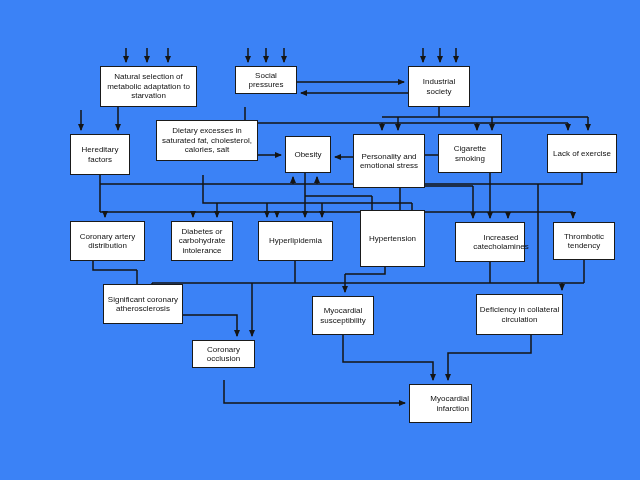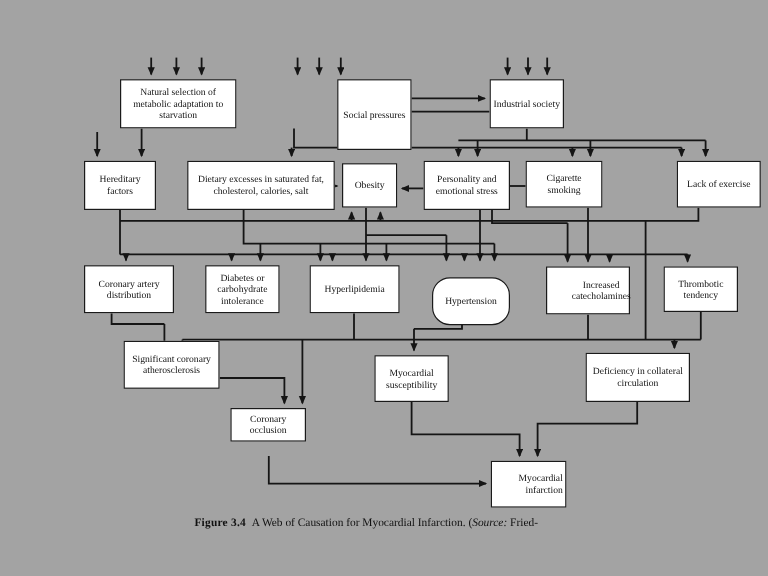--- a/index.html
+++ b/index.html
@@ -1,17 +1,17 @@
 <!DOCTYPE html>
 <html><head>
 <meta charset="utf-8">
 <style>
   html,body{margin:0;padding:0;background:#ffffff;}
-  .stage{position:relative;width:640px;height:480px;background:#a3a3a3;overflow:hidden;
-         font-family:Liberation Serif, serif;}
+  .stage{position:relative;width:640px;height:480px;background:#3b82f6;overflow:hidden;
+         font-family:Liberation Sans, sans-serif;}
   .wires{position:absolute;left:0;top:0;width:640px;height:480px;}
   .wires path.edge{fill:none;stroke:#151515;stroke-width:1.5;}
   #arr path{fill:#151515;stroke:none;}
   .node{position:absolute;box-sizing:border-box;border:1.4px solid #1a1a1a;background:#ffffff;
         display:flex;align-items:center;justify-content:center;text-align:center;
         padding:1px 2px;z-index:2;}
   .node-label{font-size:8px;line-height:1.18;color:#111;}
   .caption{position:absolute;left:162px;top:430px;width:345px;font-size:9.5px;
            line-height:13px;color:#111;}
   .cap-line{white-space:nowrap;}
@@ -97,76 +97,75 @@
     <path class="edge" d="M183,315 H237 V336" marker-end="url(#arr)"></path>
     <path class="edge" d="M224,380 V403 H405" marker-end="url(#arr)"></path>
     <path class="edge" d="M343,335 V362 H433 V380" marker-end="url(#arr)"></path>
     <path class="edge" d="M531,335 V353 H448 V380" marker-end="url(#arr)"></path>
   </svg>
 
   <div>
       <div class="node" style="left: 100px; top: 66px; width: 97px; height: 41px;">
         <div class="node-label">Natural selection of metabolic adaptation to starvation</div>
       </div>
-      <div class="node" style="left: 235px; top: 66px; width: 62px; height: 59px; margin-left: 46px;">
+      <div class="node" style="left: 235px; top: 66px; width: 62px; height: 28px;">
         <div class="node-label">Social pressures</div>
       </div>
       <div class="node" style="left: 408px; top: 66px; width: 62px; height: 41px;">
         <div class="node-label">Industrial society</div>
       </div>
       <div class="node" style="left: 70px; top: 134px; width: 60px; height: 41px;">
         <div class="node-label">Hereditary factors</div>
       </div>
-      <div class="node" style="left: 156px; top: 134px; width: 123px; height: 41px;">
+      <div class="node" style="left: 156px; top: 120px; width: 102px; height: 41px;">
         <div class="node-label">Dietary excesses in saturated fat, cholesterol, calories, salt</div>
       </div>
       <div class="node" style="left: 285px; top: 136px; width: 46px; height: 37px;">
         <div class="node-label">Obesity</div>
       </div>
-      <div class="node" style="left: 353px; top: 134px; width: 72px; height: 41px;">
+      <div class="node" style="left: 353px; top: 134px; width: 72px; height: 54px;">
         <div class="node-label">Personality and emotional stress</div>
       </div>
       <div class="node" style="left: 438px; top: 134px; width: 64px; height: 39px;">
         <div class="node-label">Cigarette smoking</div>
       </div>
-      <div class="node" style="left: 564px; top: 134px; width: 70px; height: 39px;">
+      <div class="node" style="left: 547px; top: 134px; width: 70px; height: 39px;">
         <div class="node-label">Lack of exercise</div>
       </div>
       <div class="node" style="left: 70px; top: 221px; width: 75px; height: 40px;">
         <div class="node-label">Coronary artery distribution</div>
       </div>
       <div class="node" style="left: 171px; top: 221px; width: 62px; height: 40px;">
         <div class="node-label">Diabetes or carbohydrate intolerance</div>
       </div>
       <div class="node" style="left: 258px; top: 221px; width: 75px; height: 40px;">
         <div class="node-label">Hyperlipidemia</div>
       </div>
-      <div class="node" style="left: 360px; top: 231px; width: 65px; height: 40px; border-radius: 15px;">
+      <div class="node" style="left: 360px; top: 210px; width: 65px; height: 57px;">
         <div class="node-label">Hypertension</div>
       </div>
       <div class="node" style="left: 455px; top: 222px; width: 70px; height: 40px; padding-left: 24px;">
         <div class="node-label">Increased catecholamines</div>
       </div>
       <div class="node" style="left: 553px; top: 222px; width: 62px; height: 38px;">
         <div class="node-label">Thrombotic tendency</div>
       </div>
       <div class="node" style="left: 103px; top: 284px; width: 80px; height: 40px;">
         <div class="node-label">Significant coronary atherosclerosis</div>
       </div>
       <div class="node" style="left: 312px; top: 296px; width: 62px; height: 39px;">
         <div class="node-label">Myocardial susceptibility</div>
       </div>
-      <div class="node" style="left: 488px; top: 294px; width: 87px; height: 41px;">
+      <div class="node" style="left: 476px; top: 294px; width: 87px; height: 41px;">
         <div class="node-label">Deficiency in collateral circulation</div>
       </div>
       <div class="node" style="left: 192px; top: 340px; width: 63px; height: 28px;">
         <div class="node-label">Coronary occlusion</div>
       </div>
       <div class="node" style="left: 409px; top: 384px; width: 63px; height: 39px; text-align: right;">
         <div class="node-label">Myocardial infarction</div>
       </div>
     </div>
 
   <div class="caption">
-    <div class="cap-line"><span class="fig-label">Figure 3.4</span>&nbsp;&nbsp;<span>A Web of Causation for Myocardial Infarction. (</span><span class="ital">Source:</span><span> Fried-</span></div>
   </div>
 
 </div>
 
 </body></html>

